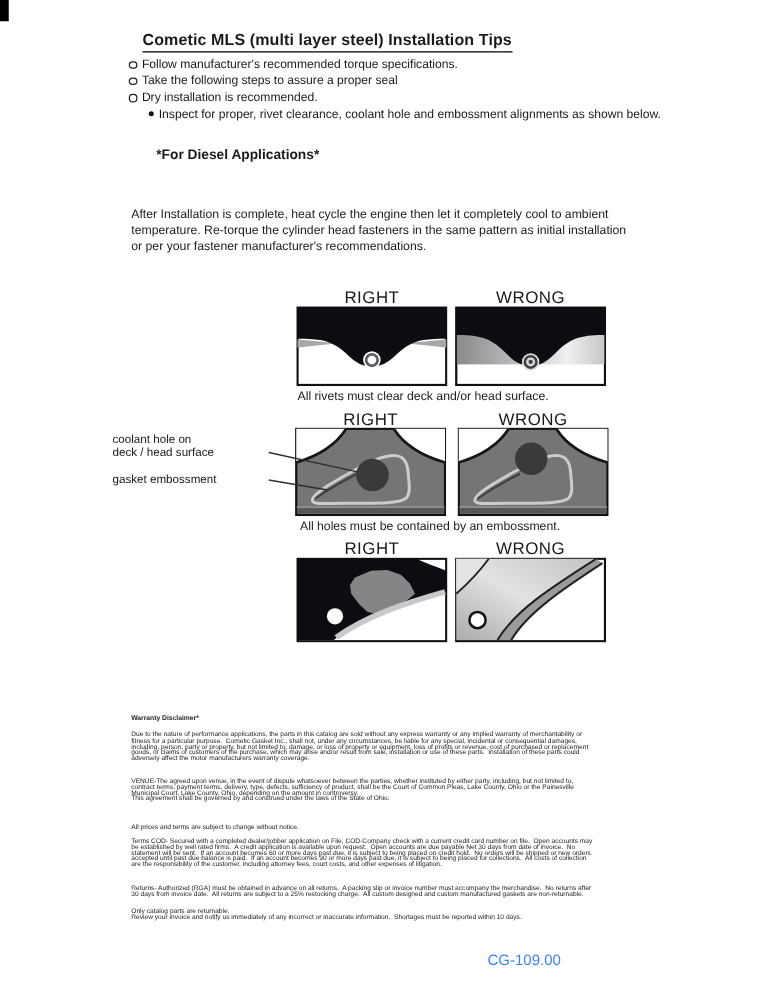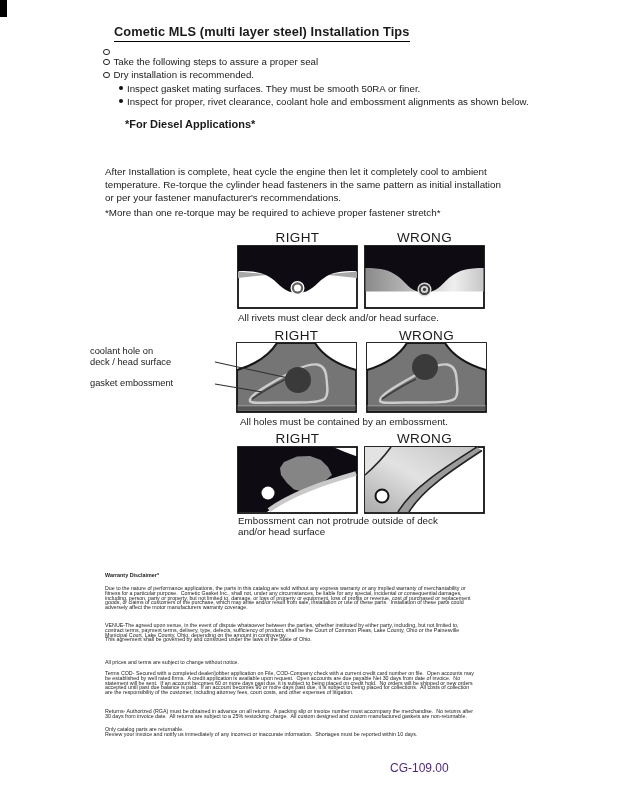--- a/index.html
+++ b/index.html
@@ -19,59 +19,55 @@
       margin:3.5px 4px 0 0;flex:0 0 auto;}
   .fb{width:4px;height:4px;background:#111;border-radius:50%;
       margin:4px 4px 0 0;flex:0 0 auto;}
   .dlabel{position:absolute;width:121px;text-align:center;font-size:13.5px;letter-spacing:.4px;}
   .caption{font-size:9.8px;line-height:11.2px;}
   .sidelabel{position:absolute;left:90px;width:122px;text-align:left;
              font-size:9.3px;line-height:11px;}
   .fine{position:absolute;left:105px;font-size:5.3px;line-height:4.75px;
         white-space:pre;color:#222;}
   .fine.hd{font-weight:bold;font-size:5.4px;}
-  .footer{position:absolute;left:390px;top:761px;font-size:12px;color:#4c1d95;}
+  .footer{position:absolute;left:390px;top:761px;font-size:12px;color:#3b82f6;}
   svg{display:block;}
 </style>
 </head>
 <body>
 
 <div class="page">
 
   <div class="corner-bar"></div>
 
   <div class="title">Cometic MLS (multi layer steel) Installation Tips</div>
 
   <div class="bullets">
     <div class="b-row">
       <span class="ob"></span>
+      <span>Follow manufacturer's recommended torque specifications.</span>
     </div>
     <div class="b-row">
       <span class="ob"></span>
       <span>Take the following steps to assure a proper seal</span>
     </div>
     <div class="b-row">
       <span class="ob"></span>
       <span>Dry installation is recommended.</span>
     </div>
     <div class="b-row sub">
       <span class="fb"></span>
-      <span>Inspect gasket mating surfaces.  They must be smooth 50RA or finer.</span>
-    </div>
-    <div class="b-row sub">
-      <span class="fb"></span>
       <span>Inspect for proper, rivet clearance, coolant hole and embossment alignments as shown below.</span>
     </div>
   </div>
 
   <div class="abs h2" style="left:105px;top:118px;">*For Diesel Applications*</div>
   <div class="abs body preline" style="left:105px;top:165px;">After Installation is complete, heat cycle the engine then let it completely cool to ambient
 temperature. Re-torque the cylinder head fasteners in the same pattern as initial installation
 or per your fastener manufacturer's recommendations.</div>
-  <div class="abs body" style="left:105px;top:206px;">*More than one re-torque may be required to achieve proper fastener stretch*</div>
 
   <div class="dlabel" style="left:237px;top:230px;">RIGHT</div>
   <div class="dlabel" style="left:364px;top:230px;">WRONG</div>
 
   <svg class="abs" style="left:237px;top:245px;" width="121" height="64" viewBox="0 0 121 64">
     <rect x="1" y="1" width="119" height="62" fill="#ffffff" stroke="#111" stroke-width="1.8"></rect>
     <path d="M34,29.5 L1,26.5 L1,33 Z" fill="#a8a8a8"></path>
     <path d="M87,29.5 L120,26.5 L120,33 Z" fill="#a8a8a8"></path>
     <path d="M1,1 H120 V26 C102,26 95,27.5 87,33 C78,39 74,48 60.5,48 C47,48 43,39 34,33 C26,27.5 19,26 1,26 Z" fill="#0f0b13"></path>
     <circle cx="60.5" cy="43" r="7" fill="#ffffff"></circle>
@@ -159,22 +155,20 @@
     <rect x="1" y="1" width="119" height="66" fill="#ffffff" stroke="#111" stroke-width="1.8"></rect>
     <path d="M1,1 H113 C80,22 48,42 34,66 L1,66 Z" fill="url(#gw3)"></path>
     <path d="M1,1 H27 C19,12 9,22 1,29 Z" fill="#e3e3e3"></path>
     <path d="M27,1 C19,12 9,22 1,29" fill="none" stroke="#262626" stroke-width="1.6"></path>
     <path d="M34,66 C48,42 80,22 113,1 L118,4.5 C88,24 58,44 45,66 Z" fill="#9b9b9b"></path>
     <path d="M34,66 C48,42 80,22 113,1" fill="none" stroke="#222" stroke-width="1.6"></path>
     <path d="M45,66 C58,44 88,24 118,4.5" fill="none" stroke="#222" stroke-width="1.6"></path>
     <circle cx="18" cy="50" r="6.5" fill="#ffffff" stroke="#141414" stroke-width="2"></circle>
   </svg>
 
-  <div class="abs caption preline" style="left:238px;top:515px;">Embossment can not protrude outside of deck
-and/or head surface</div>
 
   <div class="fine hd" style="top:573px;">Warranty Disclaimer*</div>
   <div class="fine" style="top:586px;">Due to the nature of performance applications, the parts in this catalog are sold without any express warranty or any implied warranty of merchantability or
 fitness for a particular purpose.  Cometic Gasket Inc., shall not, under any circumstances, be liable for any special, incidental or consequential damages,
 including, person, party or property, but not limited to, damage, or loss of property or equipment, loss of profits or revenue, cost of purchased or replacement
 goods, or claims of customers of the purchase, which may arise and/or result from sale, installation or use of these parts.  Installation of these parts could
 adversely affect the motor manufacturers warranty coverage.</div>
   <div class="fine" style="top:623px;">VENUE-The agreed upon venue, in the event of dispute whatsoever between the parties, whether instituted by either party, including, but not limited to,
 contract terms, payment terms, delivery, type, defects, sufficiency of product, shall be the Court of Common Pleas, Lake County, Ohio or the Painesville
 Municipal Court, Lake County, Ohio, depending on the amount in controversy.

